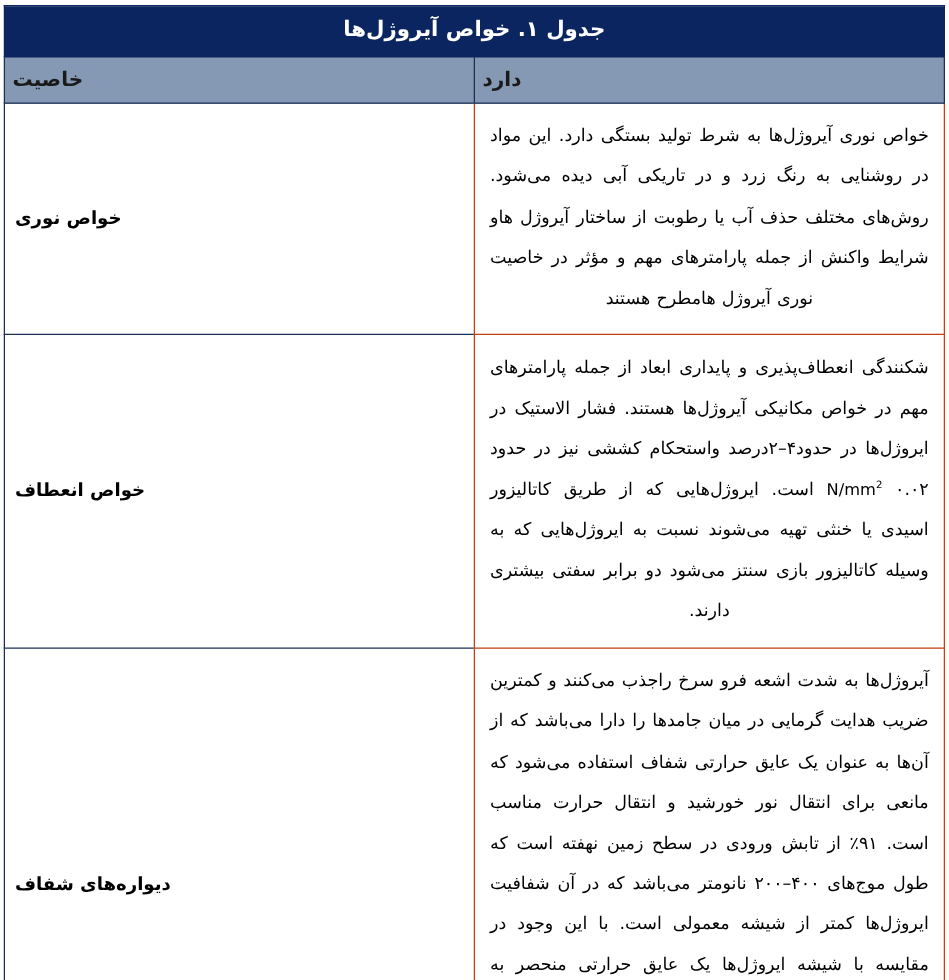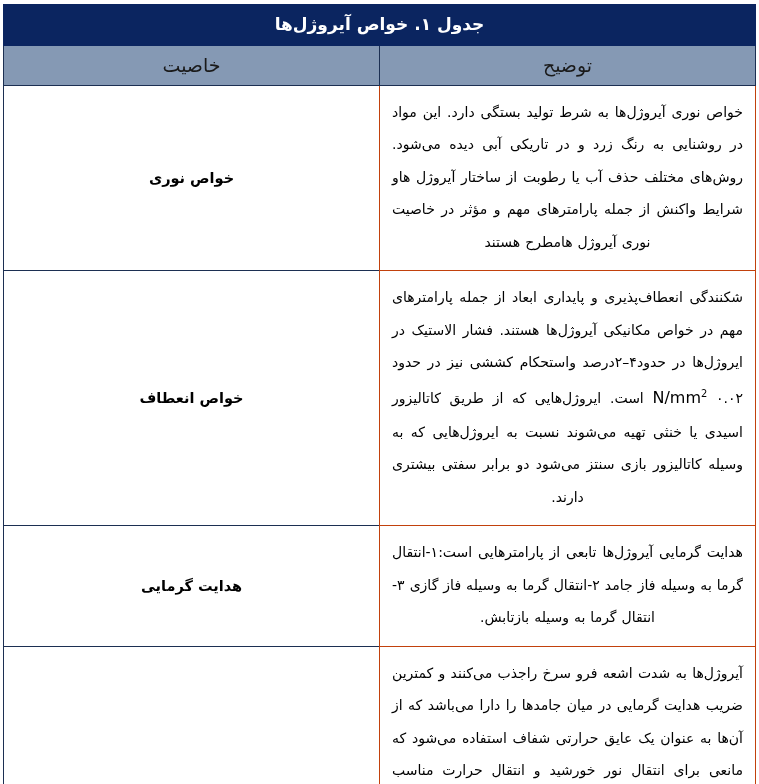--- a/index.html
+++ b/index.html
@@ -39,33 +39,33 @@
     text-align: center;
     padding: 9px 6px 11px 6px;
     border: 1px solid #0b2560;
     letter-spacing: 0.2px;
   }
 
   
   tr.head-row > th {
     background: #8599b4;
     color: #1a1a1a;
-    font-size: 19px;
-    font-weight: normal;
-    text-align: center;
+    font-size: 16px;
+    font-weight: bold;
+    text-align: left;
     padding: 8px 6px 9px 6px;
     border: 1px solid #1c2f52;
     vertical-align: middle;
   }
 
   
   td.prop-cell {
     width: 158px;
     border: 1px solid #1c2f52;
-    text-align: center;
+    text-align: left;
     vertical-align: middle;
     font-size: 14.5px;
     font-weight: bold;
     color: #000000;
     padding: 6px 8px;
     line-height: 1.7;
   }
 
   td.desc-cell {
     border: 1px solid #c2410c;
@@ -81,21 +81,21 @@
 
   td.desc-cell .para {
     margin: 0;
     text-align: justify;
     text-justify: inter-word;
   }
 
   
   .unit {
     font-family: "DejaVu Sans", "Liberation Sans", sans-serif;
-    font-size: 16px;
+    font-size: 13px;
     direction: ltr;
     unicode-bidi: isolate;
     display: inline-block;
   }
   .unit sup {
     font-size: 0.62em;
     vertical-align: super;
     line-height: 0;
   }
 
@@ -108,46 +108,40 @@
 </head>
 <body>
 
 <div class="table-wrap">
   <table class="aerogel-table">
     <thead>
       <tr class="title-row">
         <th colspan="2">جدول ۱. خواص آیروژل‌ها</th>
       </tr>
       <tr class="head-row">
-        <th>توضیح</th>
+        <th>دارد</th>
         <th style="width:158px;">خاصیت</th>
       </tr>
     </thead>
     <tbody>
 
       <tr class="row-optical">
         <td class="desc-cell">
           <p class="para">خواص نوری آیروژل‌ها به شرط تولید بستگی دارد. این مواد در روشنایی به رنگ زرد و در تاریکی آبی دیده می‌شود. روش‌های مختلف حذف آب یا رطوبت از ساختار آیروژل هاو شرایط واکنش از جمله پارامترهای مهم و مؤثر در خاصیت نوری آیروژل هامطرح هستند</p>
         </td>
         <td class="prop-cell">خواص نوری</td>
       </tr>
 
       <tr class="row-mechanical">
         <td class="desc-cell">
           <p class="para"><span>شکنندگی انعطاف‌پذیری و پایداری ابعاد از جمله پارامترهای مهم در خواص مکانیکی آیروژل‌ها هستند. فشار الاستیک در ایروژل‌ها در حدود۴–۲درصد واستحکام کششی نیز در حدود ۰.۰۲ </span><span class="unit"><span>N/mm</span><sup>2</sup></span><span> است. ایروژل‌هایی که از طریق کاتالیزور اسیدی یا خنثی تهیه می‌شوند نسبت به ایروژل‌هایی که به وسیله کاتالیزور بازی سنتز می‌شود دو برابر سفتی بیشتری دارند.</span></p>
         </td>
         <td class="prop-cell">خواص انعطاف</td>
       </tr>
 
-      <tr class="row-thermal">
-        <td class="desc-cell">
-          <p class="para">هدایت گرمایی آیروژل‌ها تابعی از پارامترهایی است:۱-انتقال گرما به وسیله فاز جامد ۲-انتقال گرما به وسیله فاز گازی ۳-انتقال گرما به وسیله بازتابش.</p>
-        </td>
-        <td class="prop-cell">هدایت گرمایی</td>
-      </tr>
 
       <tr class="row-walls">
         <td class="desc-cell">
           <p class="para">آیروژل‌ها به شدت اشعه فرو سرخ راجذب می‌کنند و کمترین ضریب هدایت گرمایی در میان جامدها را دارا می‌باشد که از آن‌ها به عنوان یک عایق حرارتی شفاف استفاده می‌شود که مانعی برای انتقال نور خورشید و انتقال حرارت مناسب است. ۹۱٪ از تابش ورودی در سطح زمین نهفته است که طول موج‌های ۴۰۰–۲۰۰ نانومتر می‌باشد که در آن شفافیت ایروژل‌ها کمتر از شیشه معمولی است. با این وجود در مقایسه با شیشه ایروژل‌ها یک عایق حرارتی منحصر به فردند که برای تجمع کارامد تر انرژی خورشیدی و حفظ گرمای ارائه شده از سیستم‌های گرمایشی استفاده می‌شوند.</p>
         </td>
         <td class="prop-cell">دیواره‌های شفاف</td>
       </tr>
 
     </tbody>
   </table>

